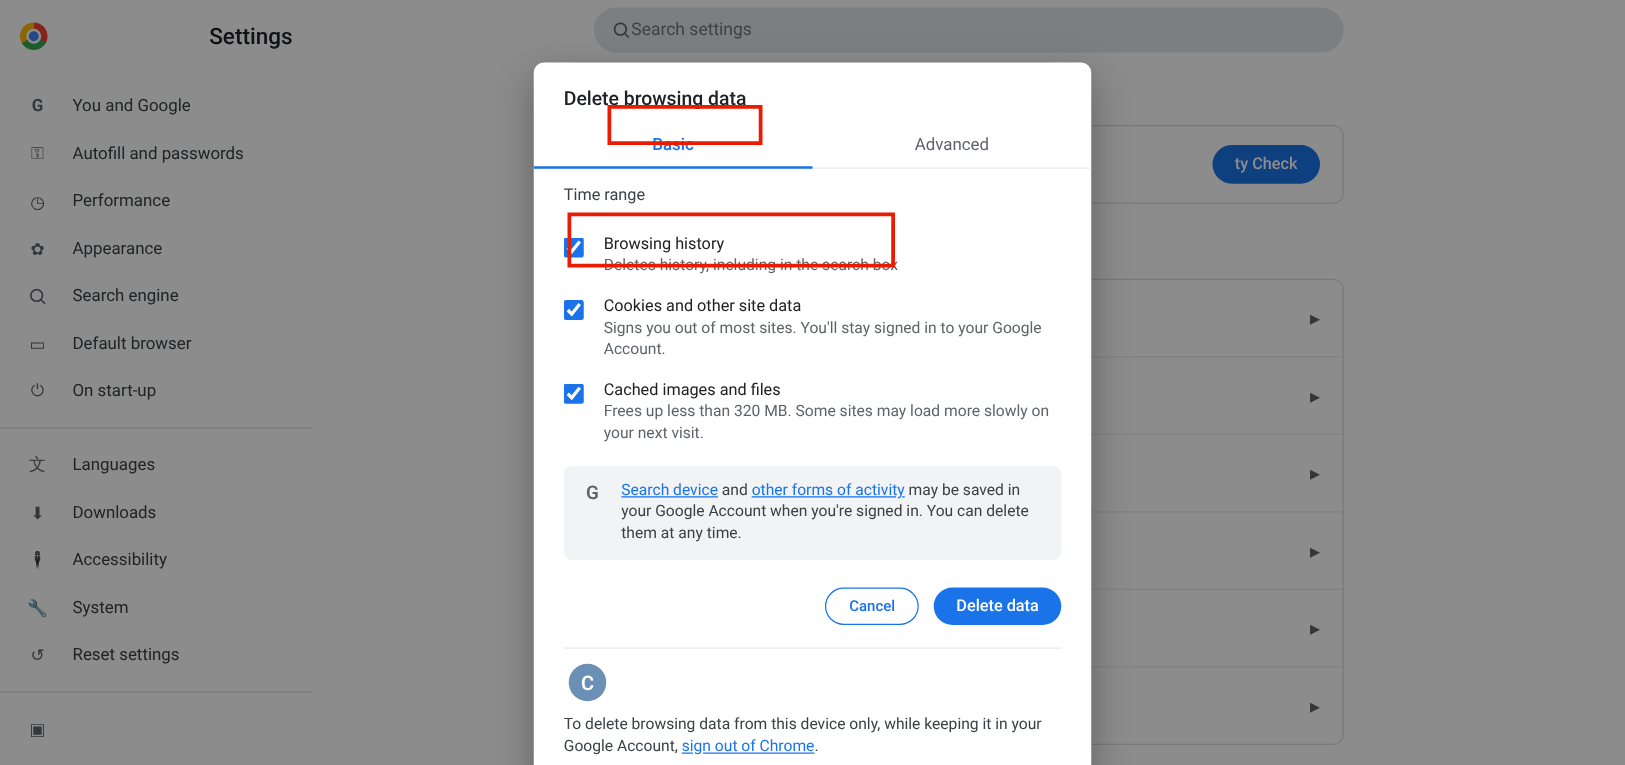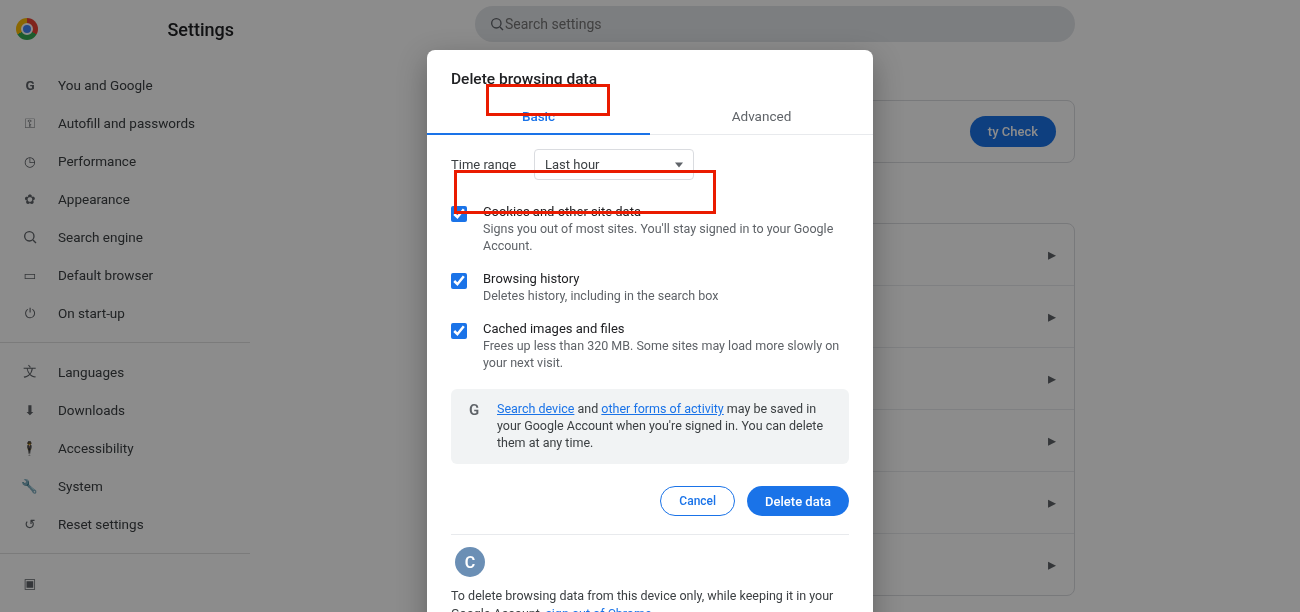--- a/index.html
+++ b/index.html
@@ -238,35 +238,34 @@
 <div class="modal">
   <h2>Delete browsing data</h2>
   <div class="tabs">
     <div class="tab active">Basic</div>
     <div class="tab">Advanced</div>
     <div class="tab-indicator-full"></div>
   </div>
   <div class="modal-body">
     <div class="time-row">
       <span class="time-label">Time range</span>
-      <div class="select"><span>Last hour</span></div>
     </div>
 
     <div class="check-row">
       <input type="checkbox" checked="" style="">
       <div>
+        <div class="ct1">Browsing history</div>
+        <div class="ct2">Deletes history, including in the search box</div>
+      </div>
+    </div>
+    <div class="check-row">
+      <input type="checkbox" checked="" style="">
+      <div>
         <div class="ct1">Cookies and other site data</div>
         <div class="ct2">Signs you out of most sites. You'll stay signed in to your Google Account.</div>
-      </div>
-    </div>
-    <div class="check-row">
-      <input type="checkbox" checked="" style="">
-      <div>
-        <div class="ct1">Browsing history</div>
-        <div class="ct2">Deletes history, including in the search box</div>
       </div>
     </div>
     <div class="check-row">
       <input type="checkbox" checked="" style="">
       <div>
         <div class="ct1">Cached images and files</div>
         <div class="ct2">Frees up less than 320 MB. Some sites may load more slowly on your next visit.</div>
       </div>
     </div>
 

